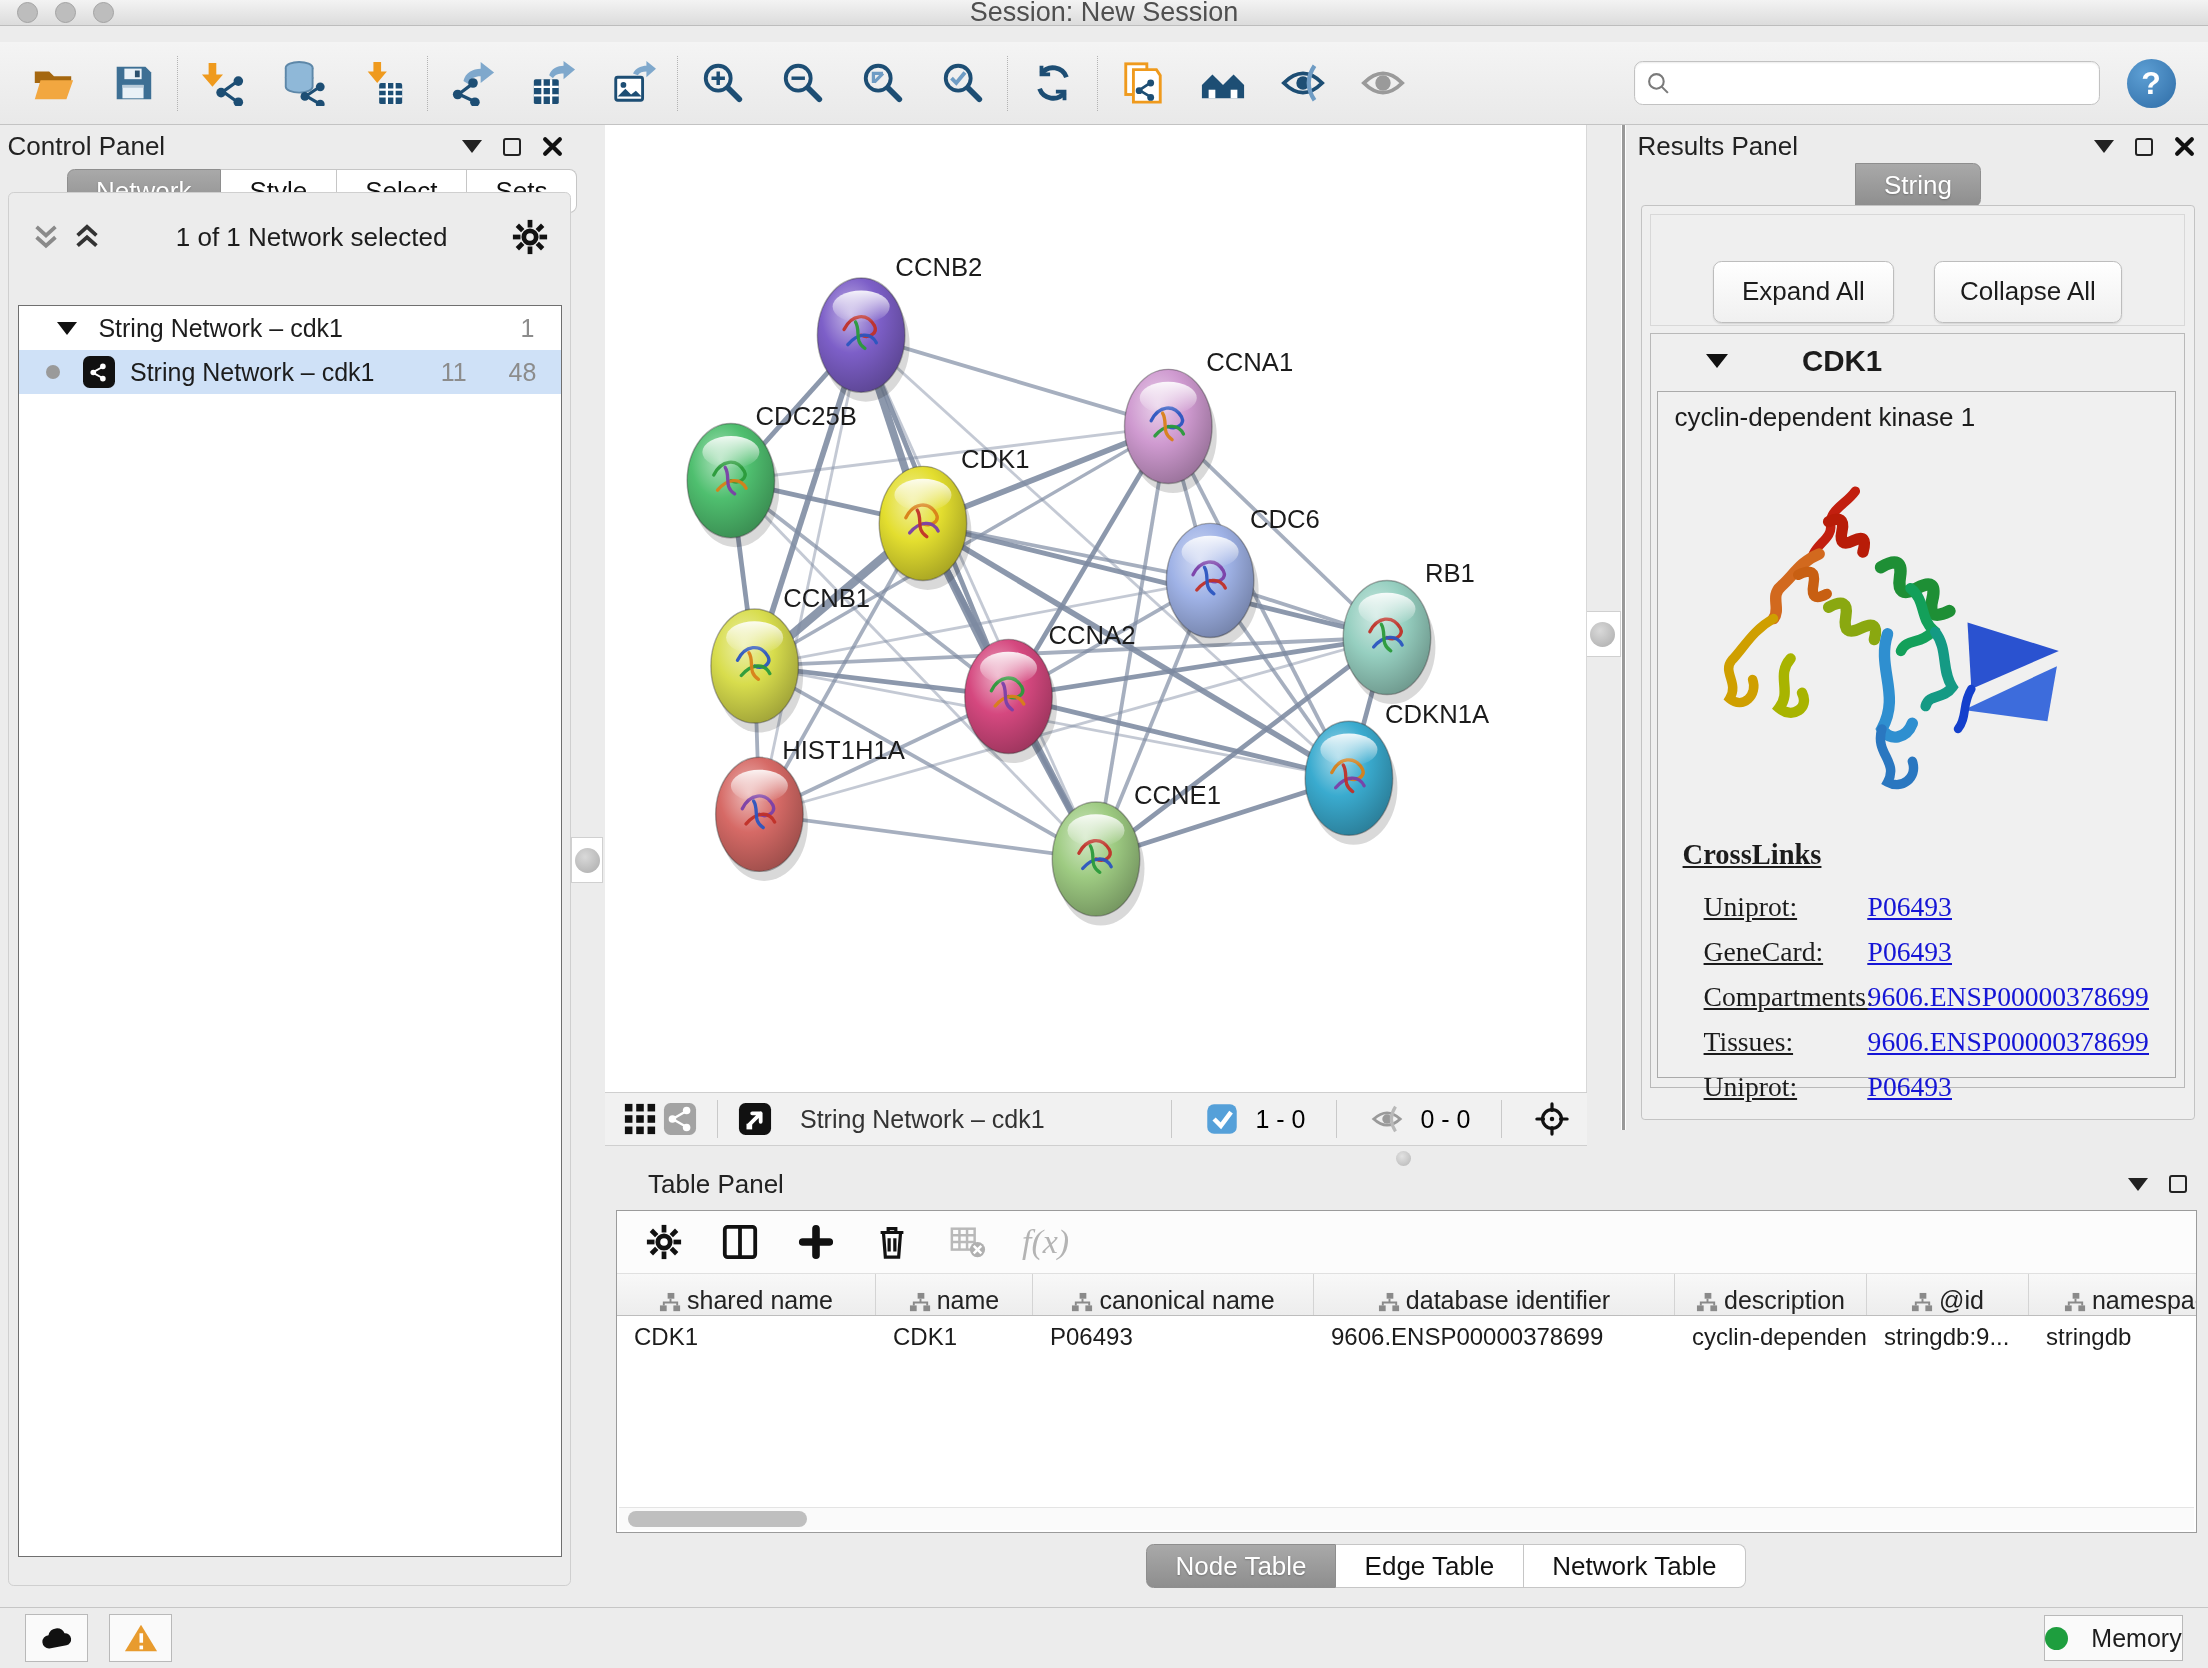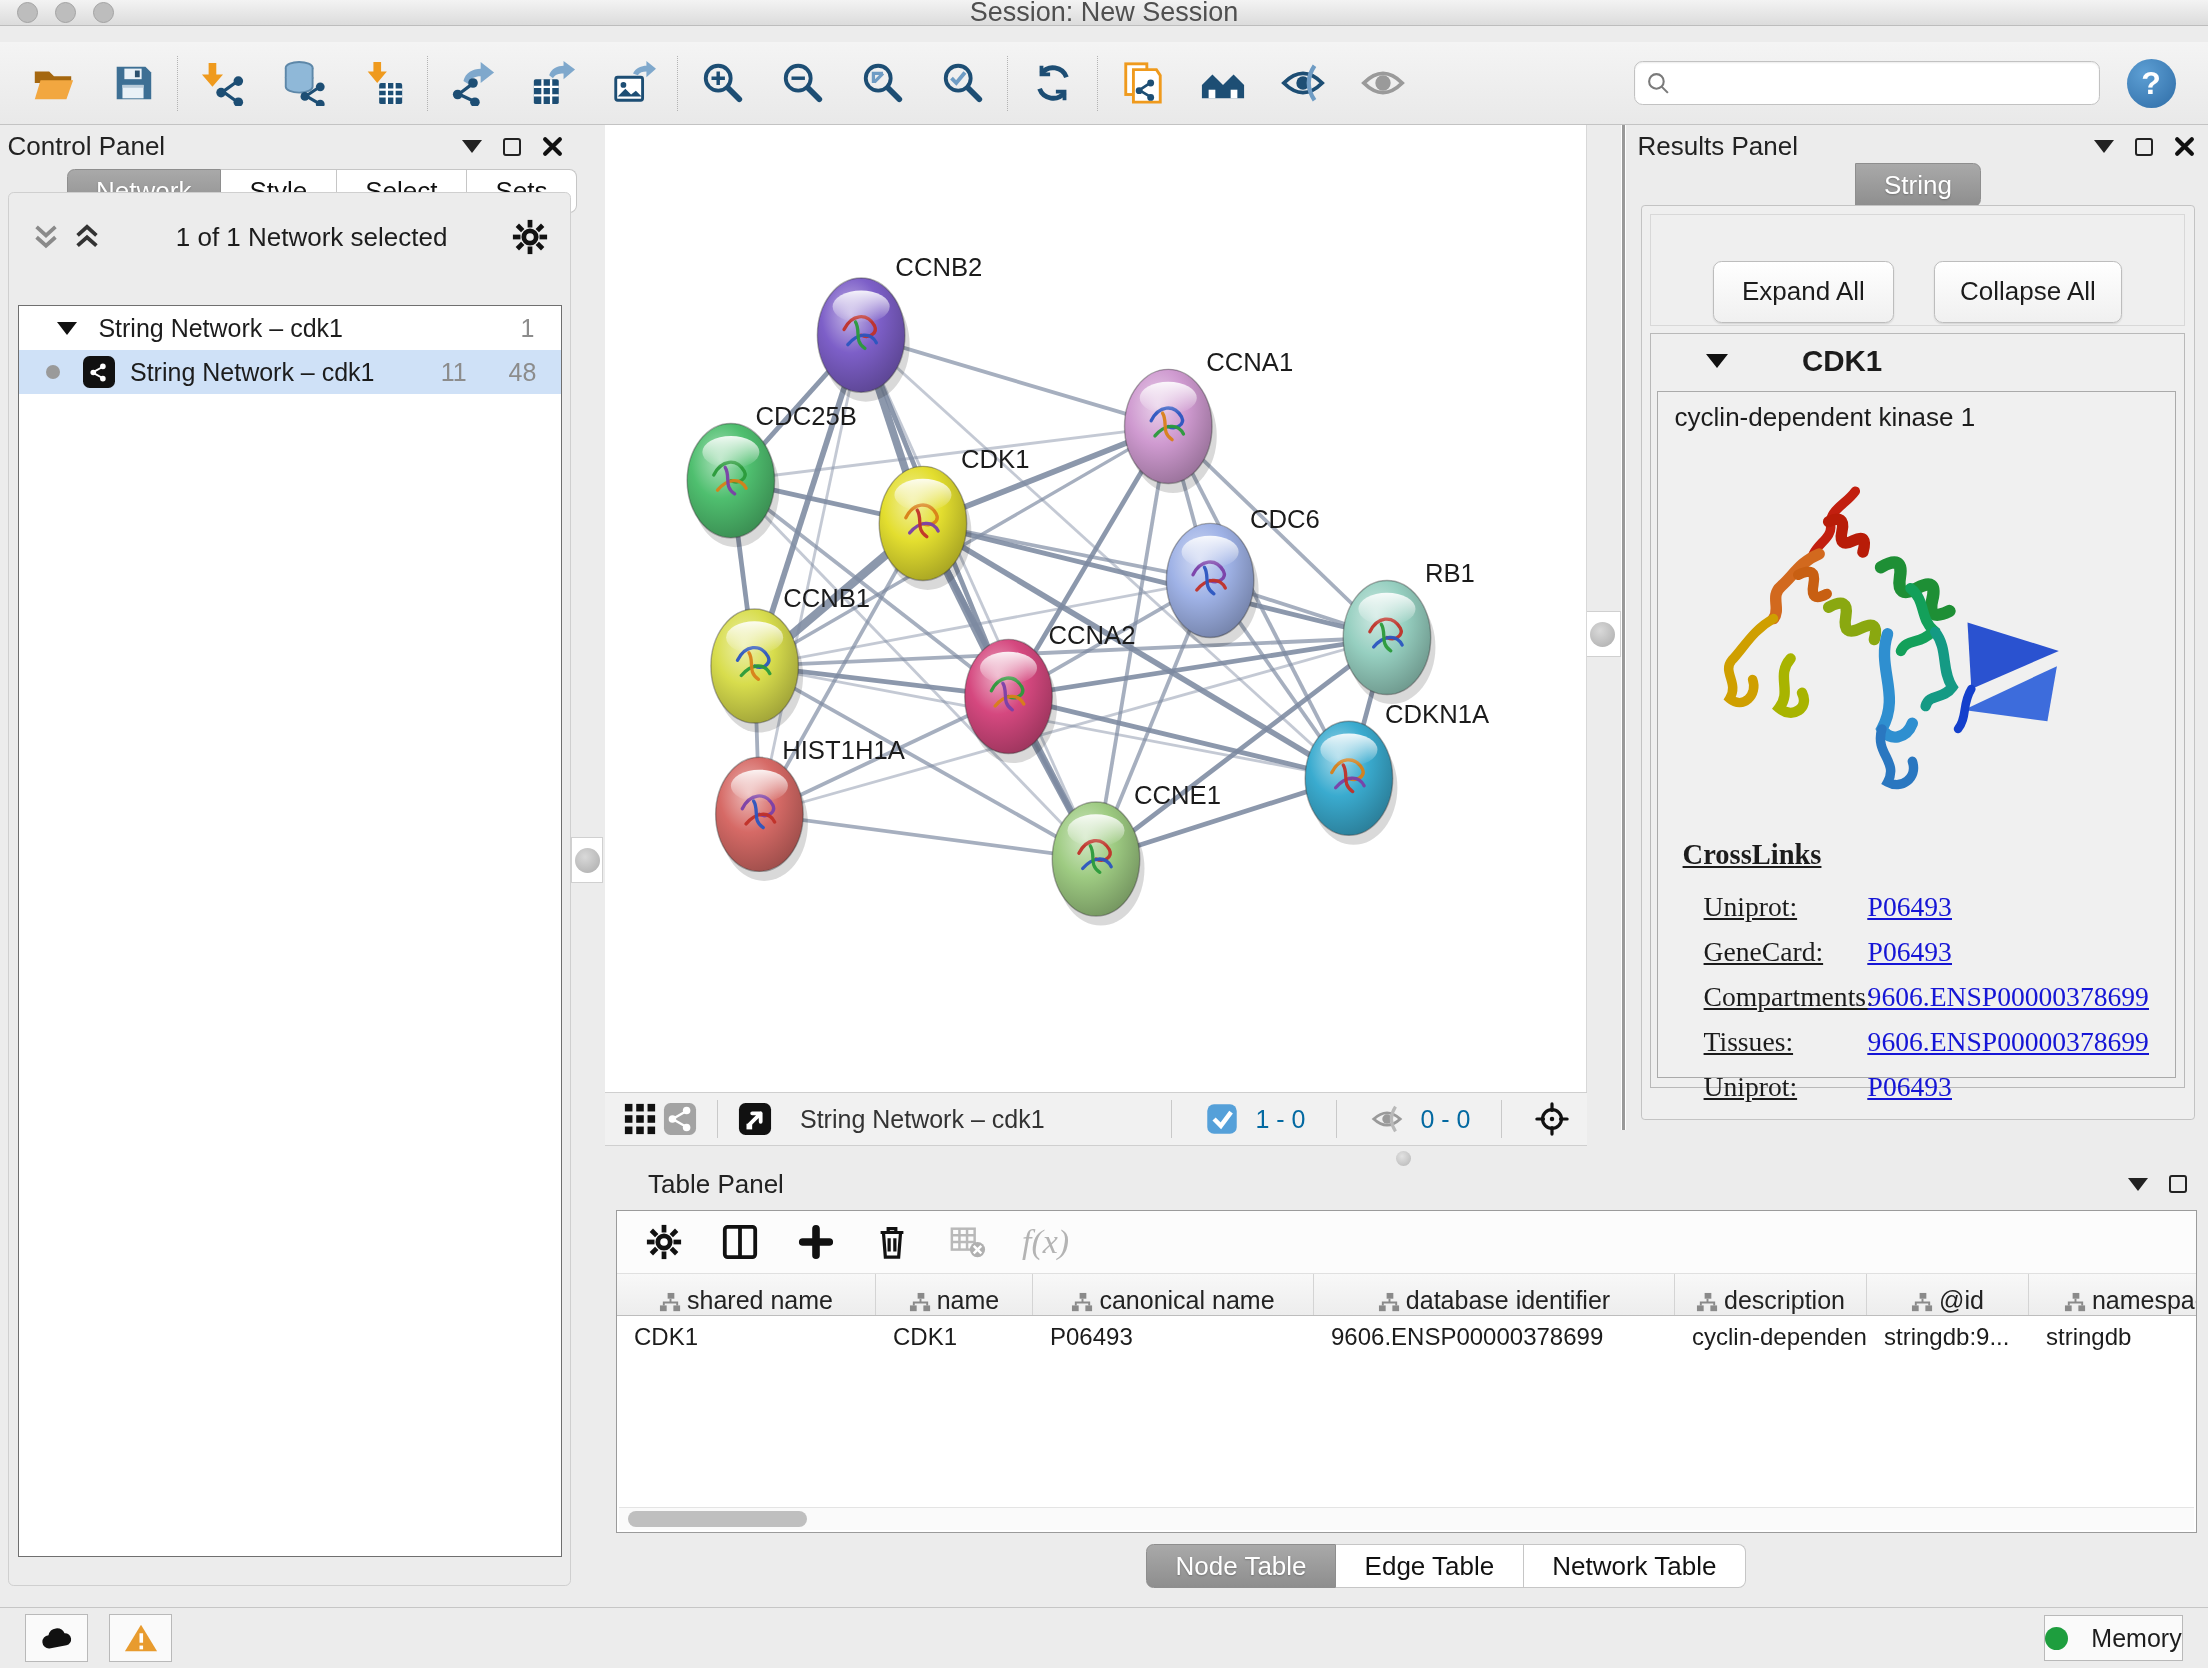--- a/index.html
+++ b/index.html
@@ -95,21 +95,21 @@
     background:#9a9a9a; box-shadow:1px 0 0 #fff, -1px 0 0 #fff; }
   .mini-dot { position:absolute; width:15px; height:15px; border-radius:50%;
     background:radial-gradient(circle at 40% 35%, #e2e2e2, #b5b5b5); }
 
   
   #net-toolbar { left:605px; top:1092px; width:982px; height:54px;
     background:#f1f1f1; border-top:1px solid #cfcfcf; border-bottom:1px solid #cfcfcf;
     display:flex; align-items:center; padding:0 15px; }
   #net-toolbar .vsep { width:0; height:38px; border-left:1px solid #c9c9c9; margin:0 17px; }
   #net-title { font-size:25px; color:#333; margin-left:25px; }
-  #net-counts { margin-left:auto; display:flex; align-items:center; gap:13.3px; color:#0369a1; font-size:25px;justify-content:center; }
+  #net-counts { margin-left:auto; display:flex; align-items:center; gap:13.3px; color:#000000; font-size:25px;justify-content:center; }
   .vt-icon { width:40px; height:40px; display:flex; align-items:center; justify-content:center; }
   .vt-icon svg { width:34px; height:34px; }
 
   
   #results-panel { left:1628px; top:131px; width:580px; height:999px; }
   #rp-tab { position:absolute; left:0; right:0; top:32px; display:flex; justify-content:center; }
   #rp-box { position:absolute; left:13.3px; top:74px; width:554px; height:915px;
     background:#efefef; border:1.9px solid #c3c3c3; border-radius:3.8px; }
   #rp-expandbox { position:absolute; left:7.6px; top:7.6px; width:535px; height:112px;
     border:1.9px groove #d8d8d8; display:flex; align-items:center; justify-content:center; gap:40px; }

